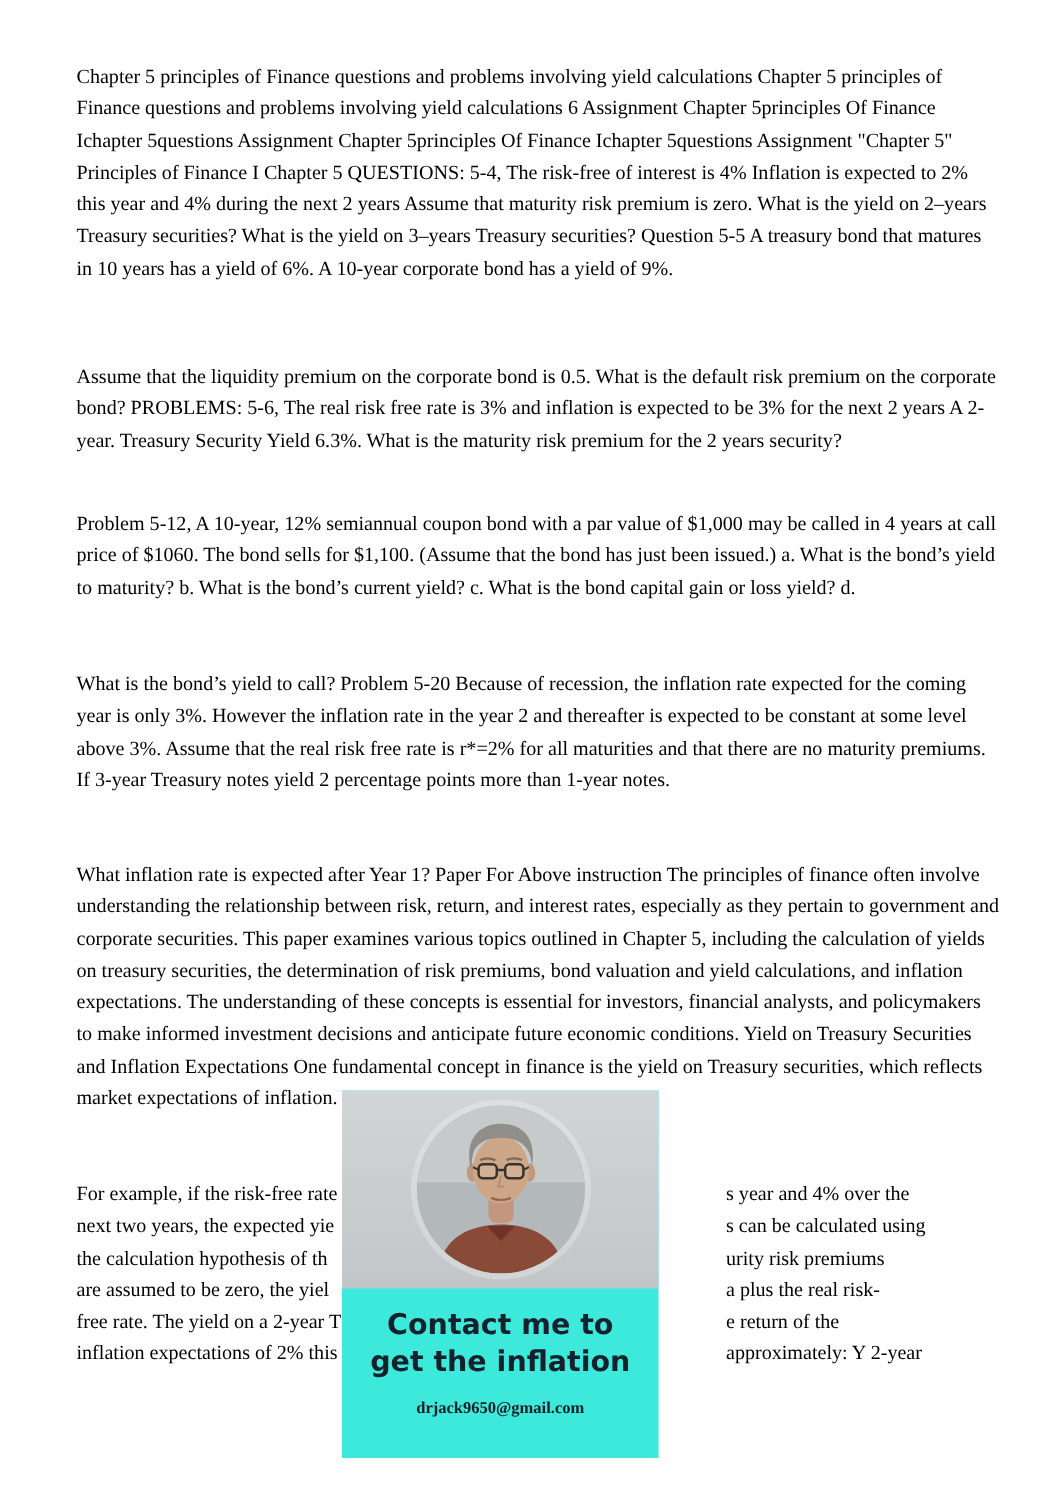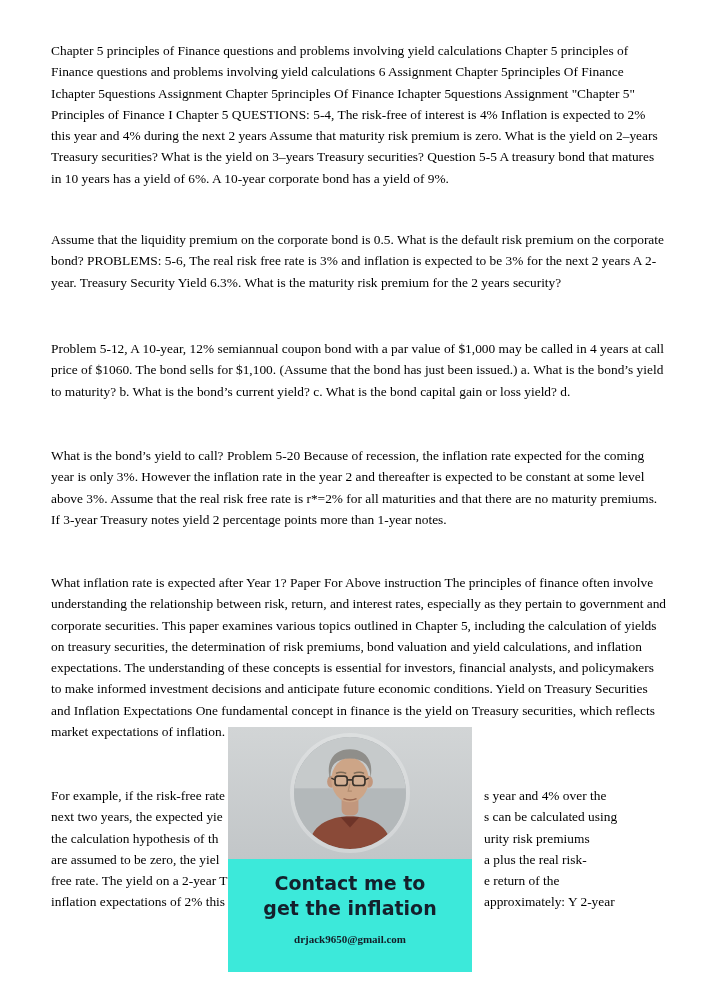--- a/index.html
+++ b/index.html
@@ -35,21 +35,21 @@
     position: absolute;
     left: 433px;
     top: 0;
     text-align: center;
   }
   
   .card {
     position: absolute;
     left: 228px;
     top: 727px;
-    width: 244px;
+    width: 211px;
     height: 245px;
     background: #3ce9da;
     z-index: 5;
     text-align: center;
     overflow: hidden;
   }
   .photo {
     width: 100%;
     height: 132px;
     background: linear-gradient(#d2d5d6, #c2c6c8);
@@ -81,21 +81,21 @@
     font-size: 11px;
     color: #131d27;
   }
 </style>
 </head>
 <body>
 
 <div class="page">
 
   <p class="para" style="top:36px">Chapter 5 principles of Finance questions and problems involving yield calculations Chapter 5 principles of Finance questions and problems involving yield calculations 6 Assignment Chapter 5principles Of Finance Ichapter 5questions Assignment Chapter 5principles Of Finance Ichapter 5questions Assignment "Chapter 5" Principles of Finance I Chapter 5 QUESTIONS: 5-4, The risk-free of interest is 4% Inflation is expected to 2% this year and 4% during the next 2 years Assume that maturity risk premium is zero. What is the yield on 2–years Treasury securities? What is the yield on 3–years Treasury securities? Question 5-5 A treasury bond that matures in 10 years has a yield of 6%. A 10-year corporate bond has a yield of 9%.</p>
-  <p class="para" style="top:225px">Assume that the liquidity premium on the corporate bond is 0.5. What is the default risk premium on the corporate bond? PROBLEMS: 5-6, The real risk free rate is 3% and inflation is expected to be 3% for the next 2 years A 2-year. Treasury Security Yield 6.3%. What is the maturity risk premium for the 2 years security?</p>
+  <p class="para" style="top:236px">Assume that the liquidity premium on the corporate bond is 0.5. What is the default risk premium on the corporate bond? PROBLEMS: 5-6, The real risk free rate is 3% and inflation is expected to be 3% for the next 2 years A 2-year. Treasury Security Yield 6.3%. What is the maturity risk premium for the 2 years security?</p>
   <p class="para" style="top:334px">Problem 5-12, A 10-year, 12% semiannual coupon bond with a par value of $1,000 may be called in 4 years at call price of $1060. The bond sells for $1,100. (Assume that the bond has just been issued.) a. What is the bond’s yield to maturity? b. What is the bond’s current yield? c. What is the bond capital gain or loss yield? d.</p>
   <p class="para" style="top:441px">What is the bond’s yield to call? Problem 5-20 Because of recession, the inflation rate expected for the coming year is only 3%. However the inflation rate in the year 2 and thereafter is expected to be constant at some level above 3%. Assume that the real risk free rate is r*=2% for all maturities and that there are no maturity premiums. If 3-year Treasury notes yield 2 percentage points more than 1-year notes.</p>
   <p class="para" style="top:568px">What inflation rate is expected after Year 1? Paper For Above instruction The principles of finance often involve understanding the relationship between risk, return, and interest rates, especially as they pertain to government and corporate securities. This paper examines various topics outlined in Chapter 5, including the calculation of yields on treasury securities, the determination of risk premiums, bond valuation and yield calculations, and inflation expectations. The understanding of these concepts is essential for investors, financial analysts, and policymakers to make informed investment decisions and anticipate future economic conditions. Yield on Treasury Securities and Inflation Expectations One fundamental concept in finance is the yield on Treasury securities, which reflects market expectations of inflation.</p>
 
   <div class="para" style="top:781px">
     <div class="p6line">
       <span>For example, if the risk-free rate</span>
       <span class="rfrag">s year and 4% over the</span>
     </div>
     <div class="p6line">

